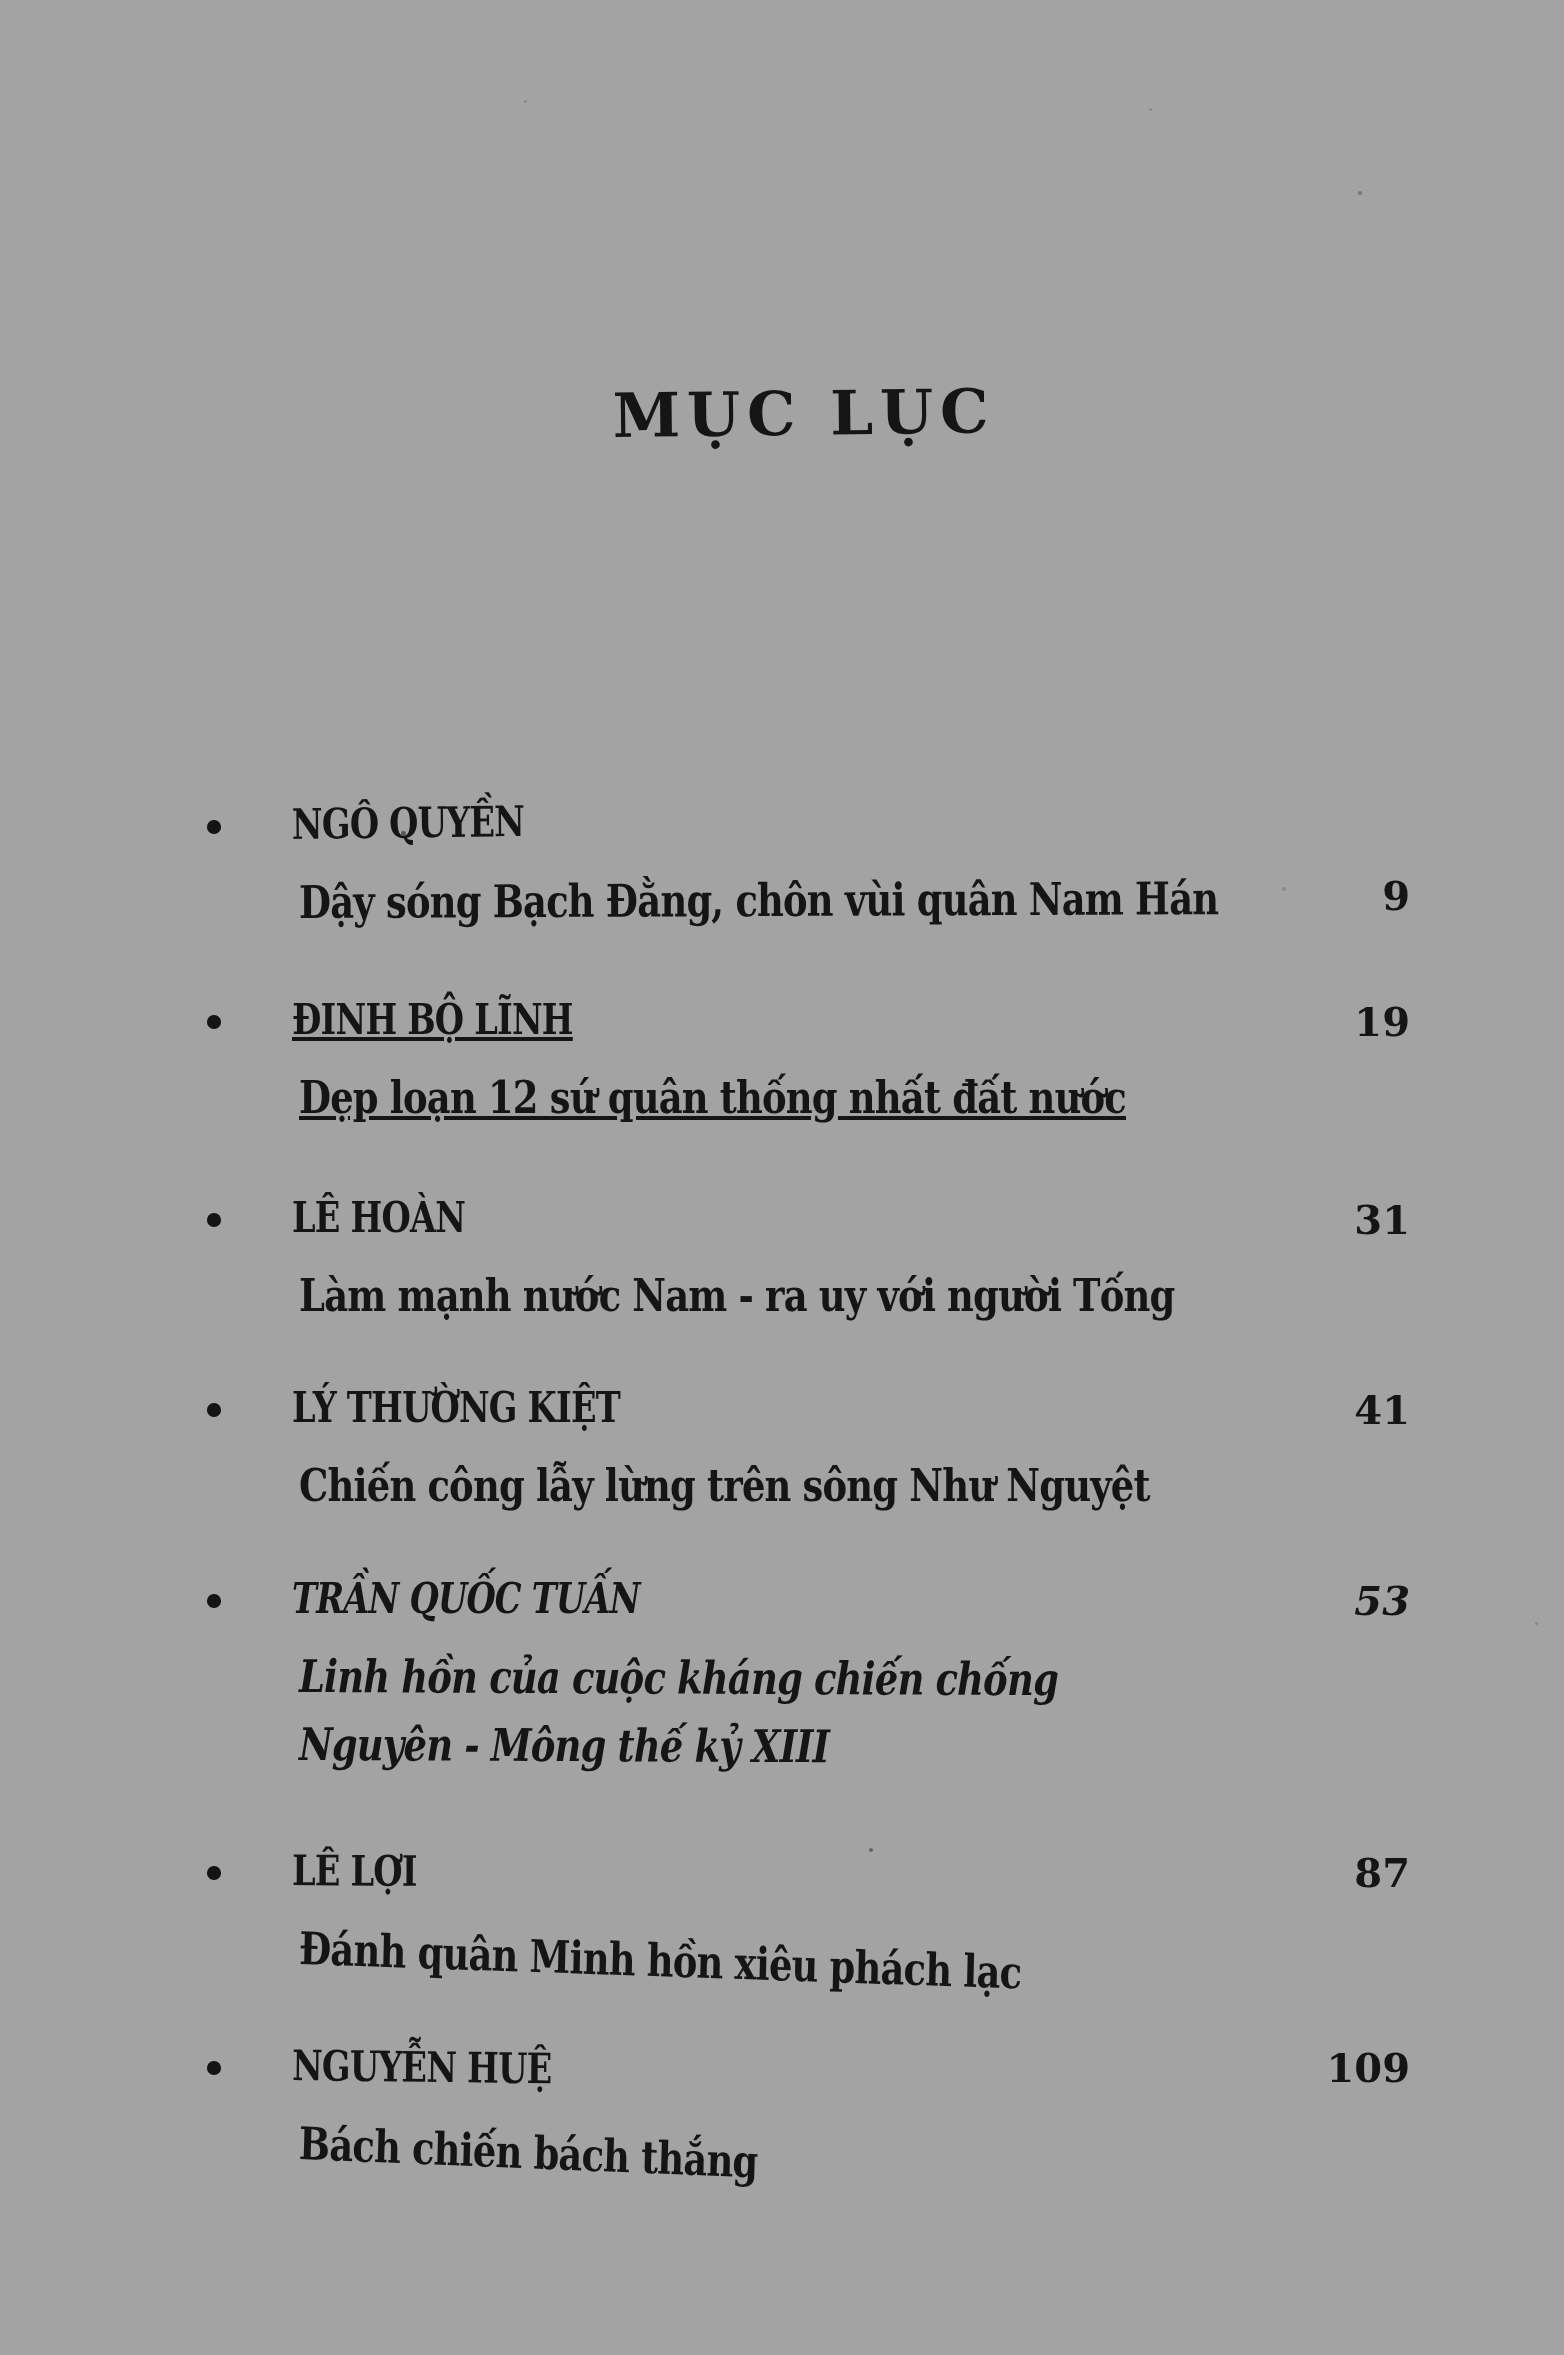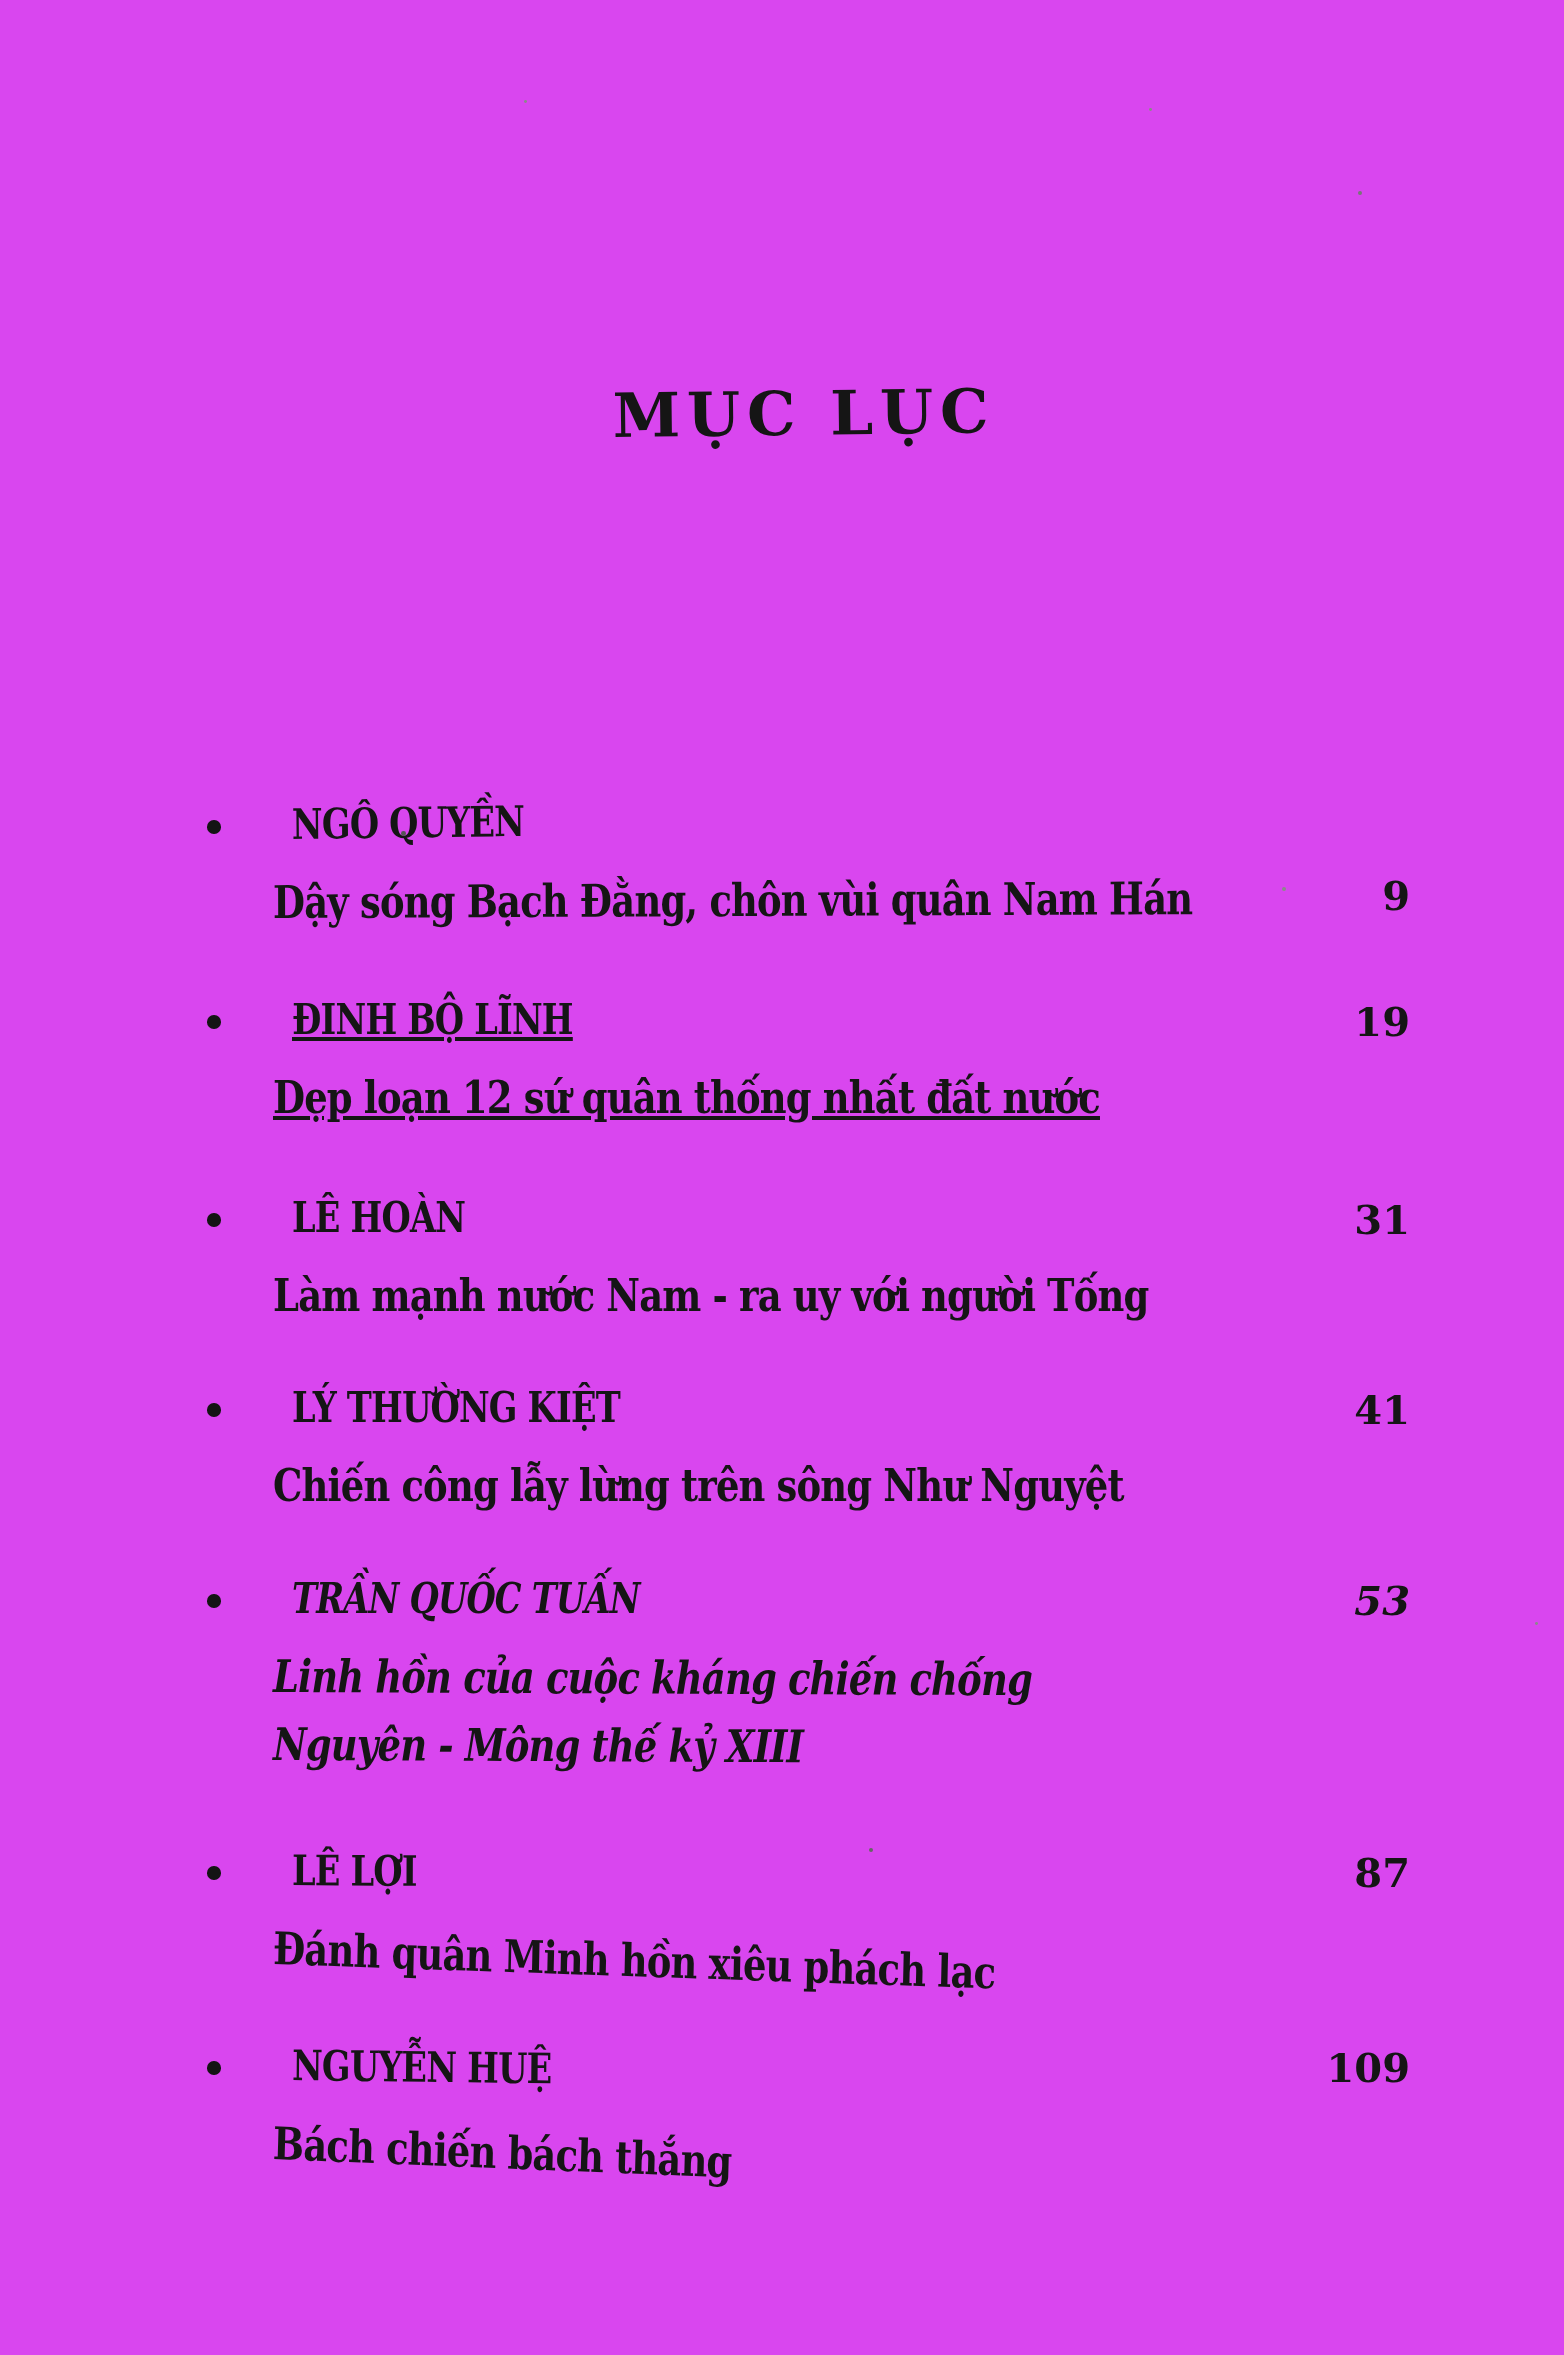--- a/index.html
+++ b/index.html
@@ -4,21 +4,21 @@
 <style>
   html, body {
     margin: 0;
     padding: 0;
     background: #ffffff;
   }
   #page {
     position: relative;
     width: 1564px;
     height: 2356px;
-    background: #d946ef;
+    background: #a3a3a3;
     overflow: hidden;
     font-family: "DejaVu Serif", serif;
     color: #151515;
   }
 
   
   #toc-title {
     position: absolute;
     top: 378px;
     left: 0;
@@ -64,21 +64,21 @@
   .page {
     position: absolute;
     right: 0;
     top: 5.8px;
     font-size: 40px;
     font-weight: bold;
     line-height: 46px;
   }
   .entry.page-sub .page { top: 75px; }
   .subs {
-    margin-left: 66px;
+    margin-left: 92px;
     margin-top: 17.4px;
   }
   .sub {
     font-size: 45px;
     font-weight: bold;
     line-height: 68px;
     letter-spacing: -1px;
     white-space: nowrap;
     transform: scaleX(0.82);
     transform-origin: left center;

